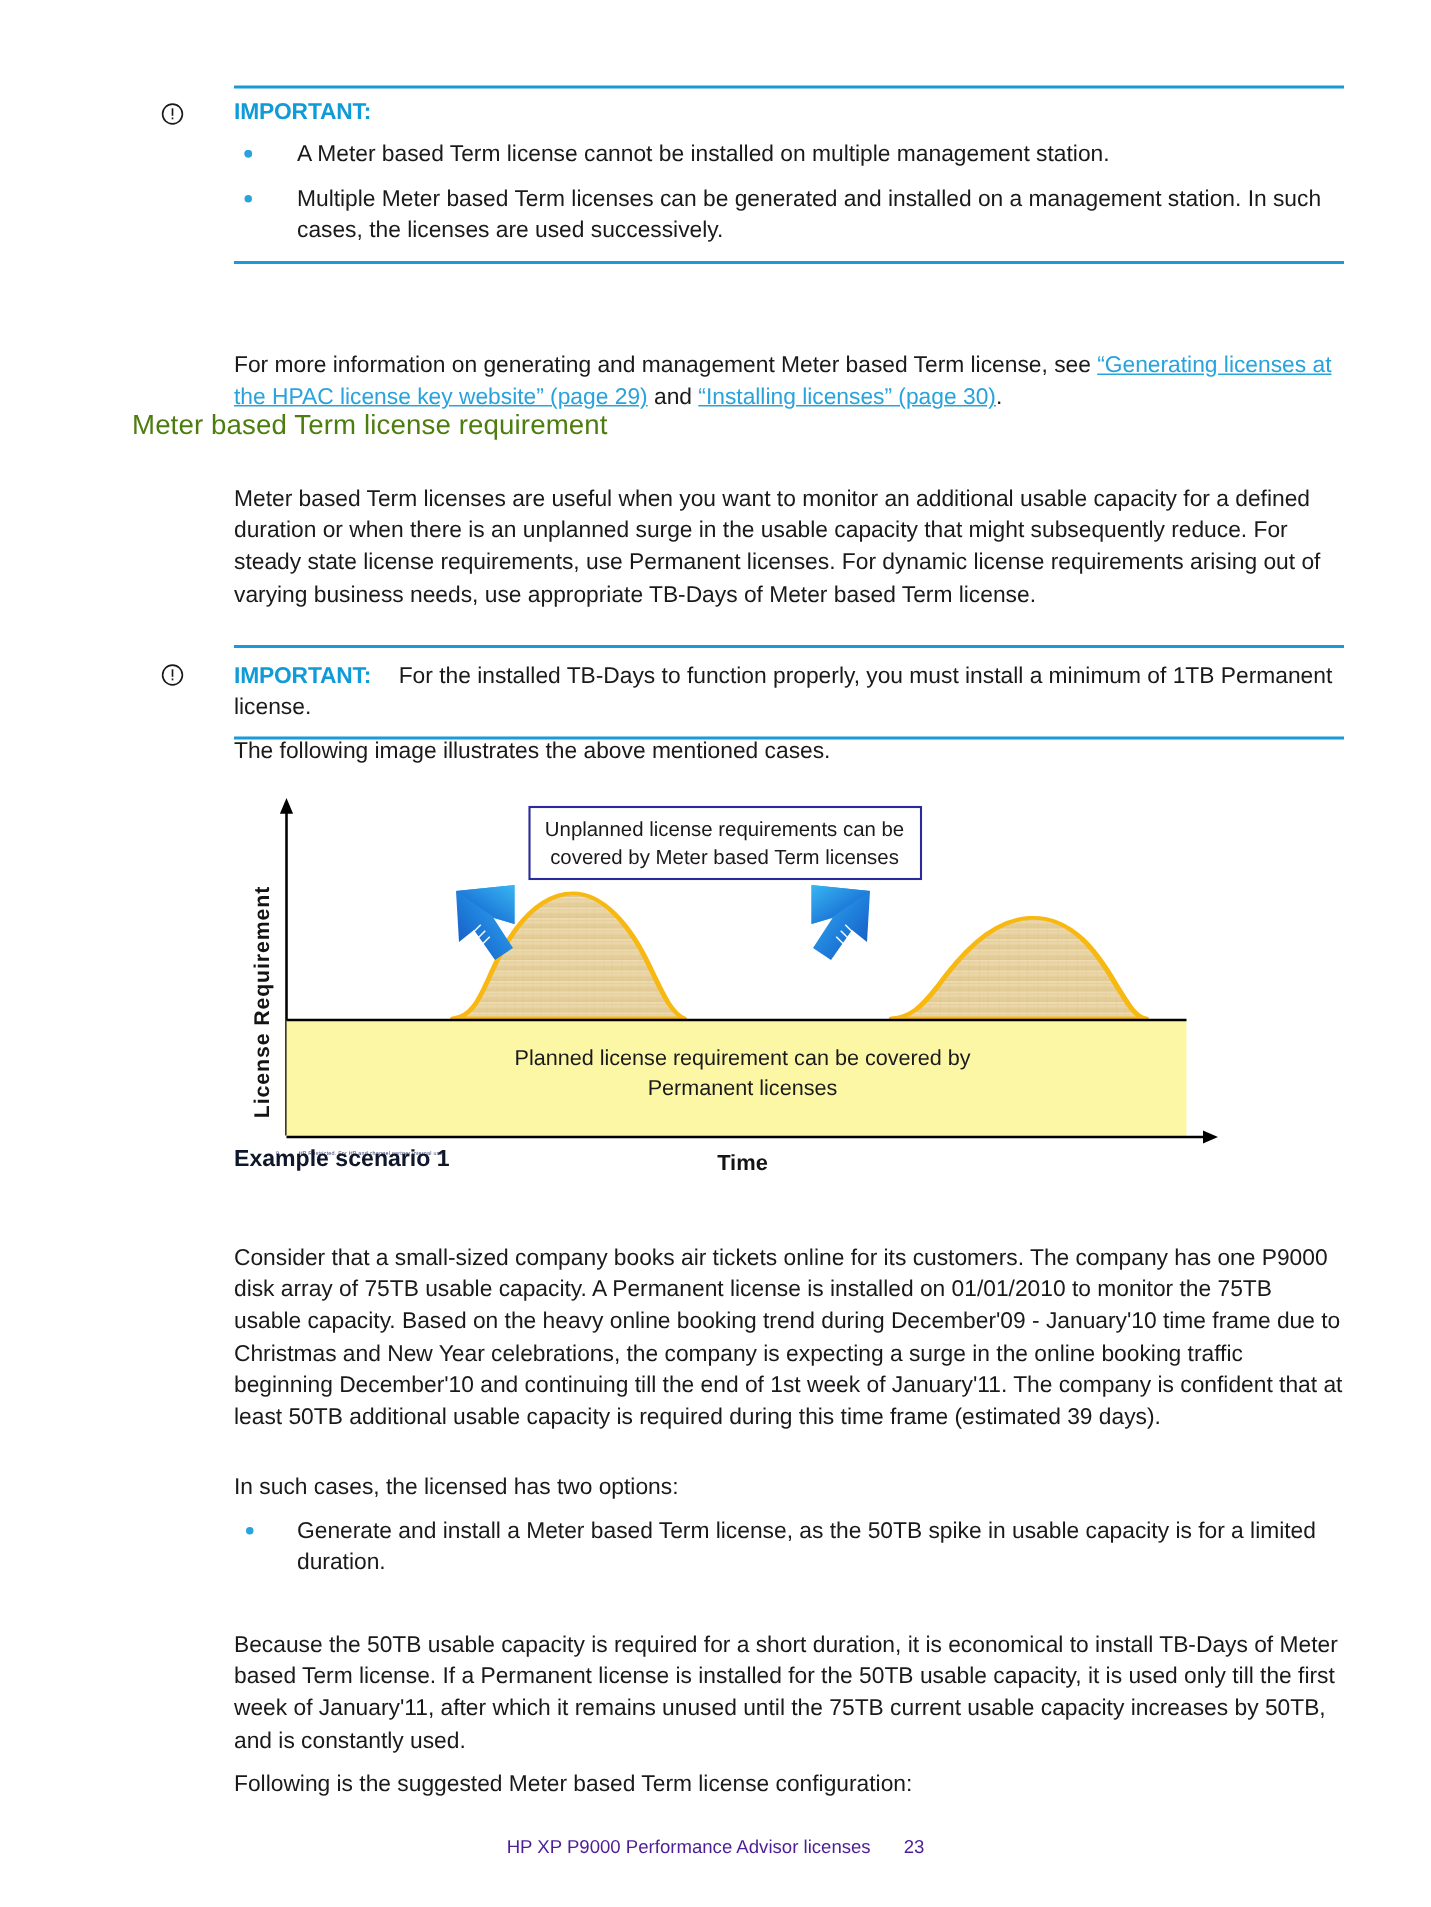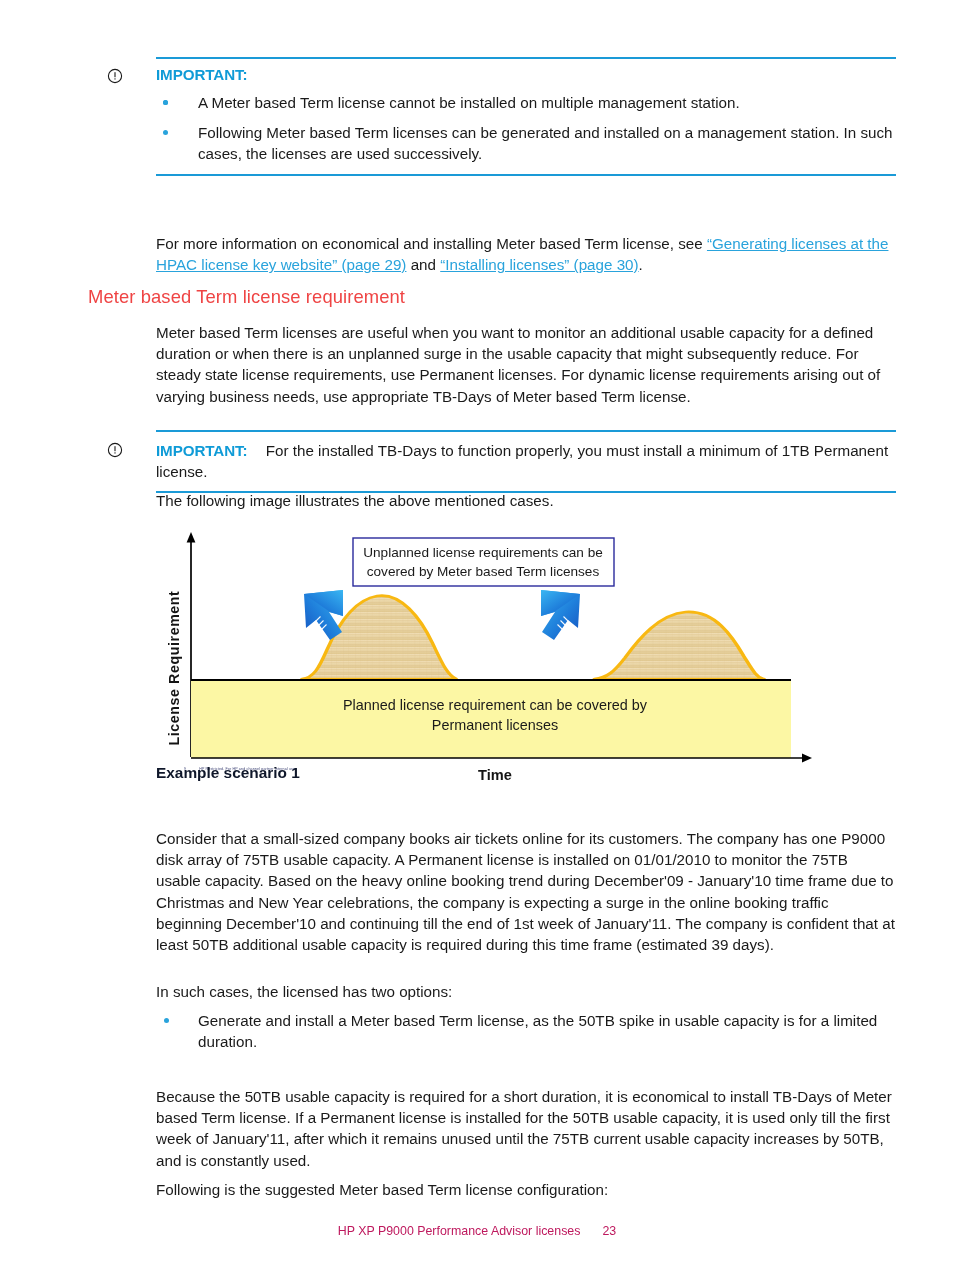--- a/index.html
+++ b/index.html
@@ -112,23 +112,23 @@
     width: 5px;
     height: 5px;
     border-radius: 50%;
     background: #29a3dc;
   }
 
   
   .section-head {
     position: absolute;
     left: 88px;
-    top: 286px;
+    top: 272px;
     font-size: 18.4px;
-    color: #ef4444;
+    color: #4d7c0f;
     letter-spacing: 0.1px;
   }
 
   .link { color: #29a3dc; }
 
   
   .figure {
     position: absolute;
     left: 160px;
     top: 528px;
@@ -160,21 +160,21 @@
   }
 
   
   .footer {
     position: absolute;
     left: 0;
     top: 1224px;
     width: 954px;
     text-align: center;
     font-size: 12.4px;
-    color: #be185d;
+    color: #4c1d95;
   }
   .footer .fnum { margin-left: 22px; }
 </style>
 </head>
 <body>
 
 <div class="page">
 
   <div class="admon" style="left:156px; top:57px; width:740px;">
     <div class="rule"></div>
@@ -190,29 +190,29 @@
       <ul class="bullets">
         <li>
           <span class="dot"></span>
         </li>
         <li>
           <span class="dot"></span>
           <span>A Meter based Term license cannot be installed on multiple management station.</span>
         </li>
         <li>
           <span class="dot"></span>
-          <span>Following Meter based Term licenses can be generated and installed on a management station. In such cases, the licenses are used successively.</span>
+          <span>Multiple Meter based Term licenses can be generated and installed on a management station. In such cases, the licenses are used successively.</span>
         </li>
       </ul>
     </div>
     <div class="rule"></div>
   </div>
 
   <div class="body-text" style="position:absolute; left:156px; top:233px; width:740px;">
-    <span>For more information on economical and installing Meter based Term license, see </span><a class="link" href="#">“Generating licenses at the HPAC license key website” (page 29)</a><span> and </span><a class="link" href="#">“Installing licenses” (page 30)</a><span>.</span>
+    <span>For more information on generating and management Meter based Term license, see </span><a class="link" href="#">“Generating licenses at the HPAC license key website” (page 29)</a><span> and </span><a class="link" href="#">“Installing licenses” (page 30)</a><span>.</span>
   </div>
 
   <div class="section-head">Meter based Term license requirement</div>
 
   <div class="body-text" style="position:absolute; left:156px; top:322px; width:740px;">Meter based Term licenses are useful when you want to monitor an additional usable capacity for a defined duration or when there is an unplanned surge in the usable capacity that might subsequently reduce. For steady state license requirements, use Permanent licenses. For dynamic license requirements arising out of varying business needs, use appropriate TB-Days of Meter based Term license.</div>
 
   <div class="admon" style="left:156px; top:430px; width:740px;">
     <div class="rule"></div>
     <div class="admon-body" style="padding:8px 0 9px 0;">
       <span class="admon-icon" style="top:10px;">

